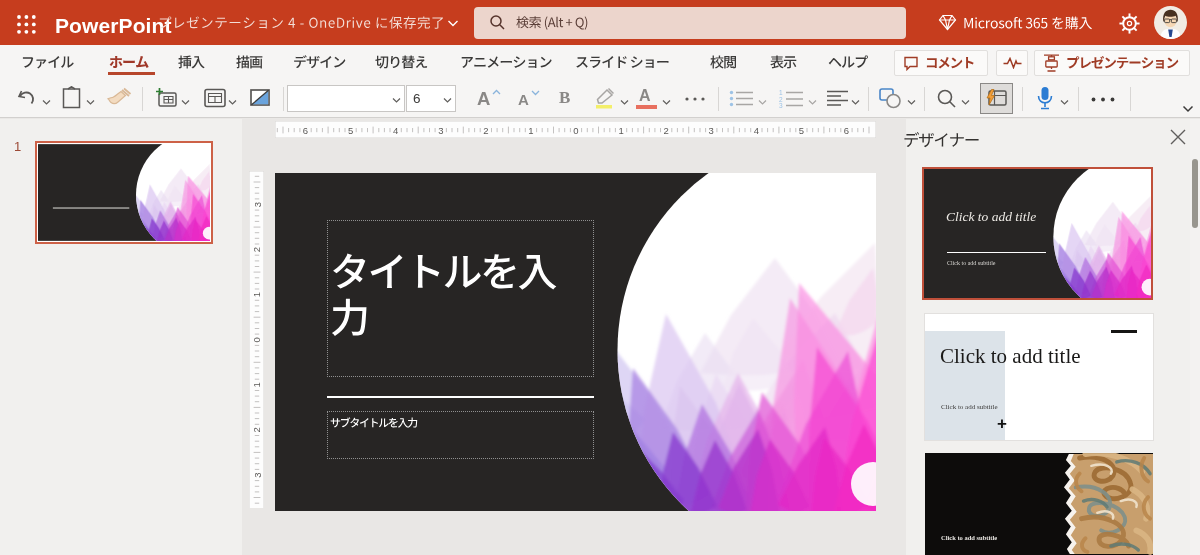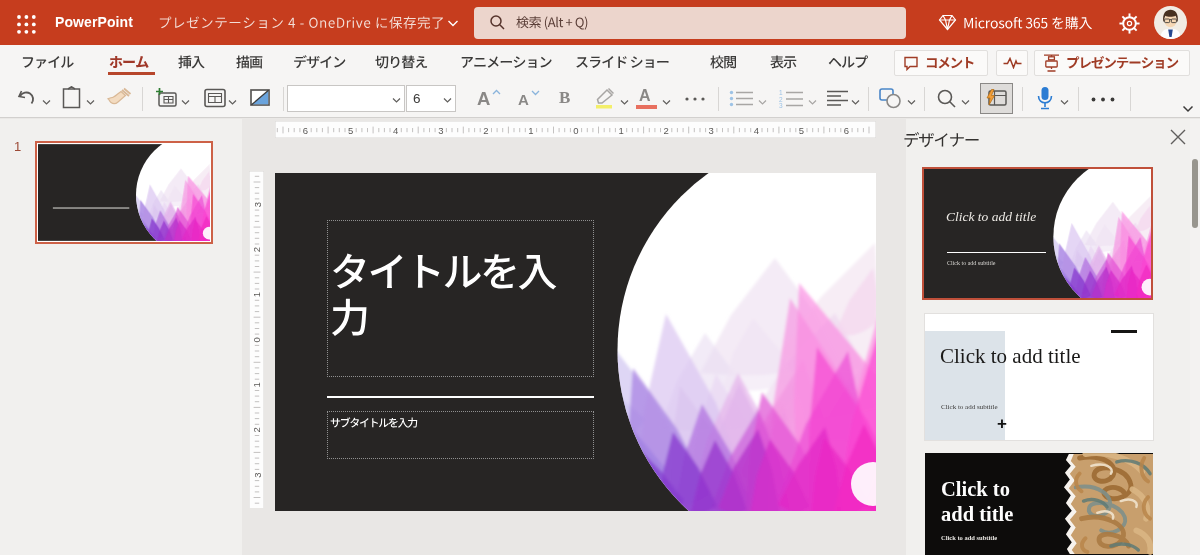--- a/index.html
+++ b/index.html
@@ -27,21 +27,21 @@
       <circle cx="4.0" cy="4.0" r="1.9" fill="#fff"></circle>
       <circle cx="11.4" cy="4.0" r="1.9" fill="#fff"></circle>
       <circle cx="18.8" cy="4.0" r="1.9" fill="#fff"></circle>
       <circle cx="4.0" cy="11.4" r="1.9" fill="#fff"></circle>
       <circle cx="11.4" cy="11.4" r="1.9" fill="#fff"></circle>
       <circle cx="18.8" cy="11.4" r="1.9" fill="#fff"></circle>
       <circle cx="4.0" cy="18.8" r="1.9" fill="#fff"></circle>
       <circle cx="11.4" cy="18.8" r="1.9" fill="#fff"></circle>
       <circle cx="18.8" cy="18.8" r="1.9" fill="#fff"></circle>
     </svg>
-<div class="abs" style="left:55px;top:14px;color:#fff;font-size:14px;font-weight:700;letter-spacing:.1px">PowerPoint</div>
+<div class="abs" style="left:55px;top:14px;color:#fff;font-size:21px;font-weight:700;letter-spacing:.1px">PowerPoint</div>
 <svg class="t " style="left:158px;top:11.8px" width="289" height="22" viewBox="0 -15.7 289 22">
       <path d="M10.9 -9.7Q10.9 -9.3 11.1 -9.1Q11.4 -8.8 11.8 -8.8Q12.1 -8.8 12.4 -9.1Q12.7 -9.3 12.7 -9.7Q12.7 -10.1 12.4 -10.3Q12.1 -10.6 11.8 -10.6Q11.4 -10.6 11.1 -10.3Q10.9 -10.1 10.9 -9.7ZM10.3 -9.7Q10.3 -10.1 10.5 -10.5Q10.7 -10.8 11 -11Q11.3 -11.2 11.8 -11.2Q12.2 -11.2 12.5 -11Q12.9 -10.8 13.1 -10.5Q13.3 -10.1 13.3 -9.7Q13.3 -9.3 13.1 -8.9Q12.9 -8.6 12.5 -8.4Q12.2 -8.2 11.8 -8.2Q11.3 -8.2 11 -8.4Q10.7 -8.6 10.5 -8.9Q10.3 -9.3 10.3 -9.7ZM11.4 -8.8Q11.4 -8.6 11.3 -8.5Q11.3 -8.3 11.2 -8.1Q11.1 -7.6 10.9 -6.9Q10.8 -6.3 10.5 -5.6Q10.3 -4.9 9.9 -4.3Q9.6 -3.7 9.2 -3.1Q8.6 -2.4 7.8 -1.7Q7.1 -1 6.1 -0.5Q5.1 0.1 3.9 0.5L3 -0.5Q4.3 -0.9 5.3 -1.4Q6.2 -1.8 6.9 -2.4Q7.7 -3.1 8.2 -3.8Q8.7 -4.4 9.1 -5.2Q9.4 -6 9.7 -6.7Q9.9 -7.5 10 -8.2Q9.8 -8.2 9.3 -8.2Q8.8 -8.2 8 -8.2Q7.3 -8.2 6.6 -8.2Q5.8 -8.2 5.1 -8.2Q4.3 -8.2 3.8 -8.2Q3.3 -8.2 3.1 -8.2Q2.7 -8.2 2.4 -8.2Q2 -8.2 1.8 -8.1V-9.3Q1.9 -9.3 2.2 -9.3Q2.4 -9.3 2.6 -9.3Q2.9 -9.2 3.1 -9.2Q3.3 -9.2 3.7 -9.2Q4.1 -9.2 4.7 -9.2Q5.3 -9.2 5.9 -9.2Q6.6 -9.2 7.2 -9.2Q7.8 -9.2 8.4 -9.2Q9 -9.2 9.4 -9.2Q9.8 -9.2 9.9 -9.2Q10 -9.2 10.2 -9.3Q10.4 -9.3 10.6 -9.3Z M17 -0.4Q17.1 -0.6 17.1 -0.7Q17.2 -0.9 17.2 -1.1Q17.2 -1.3 17.2 -1.9Q17.2 -2.4 17.2 -3.2Q17.2 -3.9 17.2 -4.8Q17.2 -5.6 17.2 -6.4Q17.2 -7.2 17.2 -7.9Q17.2 -8.5 17.2 -8.8Q17.2 -9 17.2 -9.2Q17.1 -9.5 17.1 -9.7Q17.1 -9.9 17.1 -10H18.4Q18.4 -9.8 18.3 -9.5Q18.3 -9.1 18.3 -8.8Q18.3 -8.5 18.3 -8Q18.3 -7.5 18.3 -6.9Q18.3 -6.2 18.3 -5.5Q18.3 -4.8 18.3 -4.1Q18.3 -3.4 18.3 -2.8Q18.3 -2.1 18.3 -1.7Q18.3 -1.3 18.3 -1.2Q19.3 -1.4 20.3 -1.8Q21.3 -2.3 22.3 -2.9Q23.3 -3.5 24.2 -4.2Q25.1 -4.9 25.7 -5.8L26.3 -4.8Q25 -3.2 23 -2Q20.9 -0.7 18.4 0Q18.3 0 18.1 0.1Q18 0.1 17.8 0.2Z M38.4 -10.7Q38.6 -10.5 38.8 -10.2Q39 -9.8 39.2 -9.5Q39.4 -9.2 39.5 -8.9L38.8 -8.6Q38.6 -9 38.3 -9.5Q37.9 -10.1 37.7 -10.4ZM39.9 -11.3Q40.1 -11 40.3 -10.7Q40.5 -10.4 40.7 -10Q40.9 -9.7 41 -9.4L40.3 -9.1Q40.1 -9.6 39.8 -10.1Q39.4 -10.6 39.2 -11ZM32 -1.5Q32 -1.8 32 -2.4Q32 -2.9 32 -3.7Q32 -4.4 32 -5.2Q32 -5.9 32 -6.7Q32 -7.4 32 -8Q32 -8.6 32 -9Q32 -9.2 32 -9.4Q32 -9.6 32 -9.8Q32 -10 32 -10.2H33.2Q33.2 -9.9 33.2 -9.6Q33.1 -9.2 33.1 -9Q33.1 -8.6 33.1 -8Q33.1 -7.5 33.1 -6.8Q33.1 -6.1 33.1 -5.3Q33.1 -4.6 33.1 -3.9Q33.1 -3.2 33.1 -2.7Q33.1 -2.1 33.1 -1.8Q33.1 -1.3 33.3 -1.1Q33.5 -0.8 33.9 -0.7Q34.3 -0.6 35.1 -0.6Q35.9 -0.6 36.6 -0.6Q37.3 -0.6 38 -0.7Q38.6 -0.8 39.3 -1L39.3 0.2Q38.7 0.3 38 0.4Q37.3 0.4 36.6 0.5Q35.9 0.5 35 0.5Q34.1 0.5 33.5 0.4Q32.9 0.2 32.6 -0Q32.3 -0.3 32.2 -0.6Q32 -1 32 -1.5ZM39.9 -7.5Q39.8 -7.4 39.7 -7.3Q39.6 -7.1 39.6 -7Q39.3 -6.6 39 -6.1Q38.7 -5.6 38.3 -5Q38 -4.5 37.6 -4Q37.2 -3.5 36.8 -3.1L35.8 -3.6Q36.4 -4.1 36.8 -4.7Q37.3 -5.3 37.7 -5.9Q38.1 -6.4 38.3 -6.8Q38.2 -6.8 37.7 -6.7Q37.2 -6.6 36.5 -6.5Q35.8 -6.3 34.9 -6.2Q34.1 -6 33.2 -5.8Q32.2 -5.6 31.4 -5.5Q30.6 -5.3 29.9 -5.2Q29.3 -5 28.9 -4.9L28.7 -6.1Q29.1 -6.1 29.7 -6.2Q30.4 -6.3 31.2 -6.5Q32 -6.6 32.9 -6.8Q33.8 -7 34.7 -7.2Q35.6 -7.3 36.3 -7.5Q37.1 -7.6 37.6 -7.7Q38.2 -7.9 38.4 -7.9Q38.6 -8 38.8 -8Q39 -8.1 39.1 -8.1Z M45.2 -9.9Q45.6 -9.6 46 -9.3Q46.5 -8.9 47 -8.5Q47.5 -8.1 47.9 -7.8Q48.4 -7.4 48.7 -7.1L47.8 -6.2Q47.6 -6.5 47.1 -6.9Q46.7 -7.3 46.3 -7.7Q45.8 -8.1 45.3 -8.5Q44.8 -8.8 44.4 -9.1ZM44.1 -0.8Q45.2 -1 46.2 -1.3Q47.2 -1.6 48 -2Q48.8 -2.4 49.5 -2.8Q50.5 -3.5 51.4 -4.3Q52.2 -5.2 52.9 -6.1Q53.6 -7 54 -7.8L54.6 -6.6Q54.2 -5.8 53.5 -4.9Q52.8 -4.1 52 -3.3Q51.1 -2.5 50.1 -1.8Q49.4 -1.4 48.6 -1Q47.8 -0.6 46.8 -0.3Q45.9 0.1 44.8 0.3Z M59.1 -10Q59.4 -10 59.7 -9.9Q60 -9.9 60.3 -9.9Q60.6 -9.9 61.1 -9.9Q61.7 -9.9 62.4 -9.9Q63.1 -9.9 63.8 -9.9Q64.5 -9.9 65 -9.9Q65.6 -9.9 65.8 -9.9Q66.1 -9.9 66.4 -9.9Q66.8 -10 67 -10V-8.9Q66.7 -8.9 66.4 -8.9Q66.1 -8.9 65.8 -8.9Q65.6 -8.9 65 -8.9Q64.5 -8.9 63.8 -8.9Q63.1 -8.9 62.4 -8.9Q61.7 -8.9 61.1 -8.9Q60.6 -8.9 60.3 -8.9Q60 -8.9 59.7 -8.9Q59.4 -8.9 59.1 -8.9ZM57.5 -6.6Q57.8 -6.6 58.1 -6.6Q58.4 -6.5 58.7 -6.5Q58.8 -6.5 59.3 -6.5Q59.9 -6.5 60.6 -6.5Q61.4 -6.5 62.2 -6.5Q63.1 -6.5 64 -6.5Q64.8 -6.5 65.6 -6.5Q66.3 -6.5 66.8 -6.5Q67.3 -6.5 67.5 -6.5Q67.7 -6.5 68 -6.6Q68.3 -6.6 68.6 -6.6V-5.5Q68.3 -5.5 68 -5.5Q67.8 -5.5 67.5 -5.5Q67.3 -5.5 66.8 -5.5Q66.3 -5.5 65.6 -5.5Q64.8 -5.5 64 -5.5Q63.1 -5.5 62.2 -5.5Q61.4 -5.5 60.6 -5.5Q59.9 -5.5 59.3 -5.5Q58.8 -5.5 58.7 -5.5Q58.4 -5.5 58.1 -5.5Q57.8 -5.5 57.5 -5.5ZM63.8 -6.1Q63.8 -4.8 63.7 -3.7Q63.5 -2.7 63 -1.8Q62.8 -1.4 62.4 -0.9Q62 -0.5 61.5 -0.1Q61 0.3 60.4 0.6L59.4 -0.1Q60.2 -0.4 60.8 -1Q61.5 -1.5 61.9 -2.2Q62.4 -3 62.6 -3.9Q62.7 -4.9 62.7 -6Z M71.6 -5.8Q71.8 -5.8 72.1 -5.8Q72.4 -5.8 72.8 -5.8Q73.1 -5.8 73.5 -5.8Q73.7 -5.8 74.2 -5.8Q74.6 -5.8 75.2 -5.8Q75.8 -5.8 76.5 -5.8Q77.2 -5.8 77.9 -5.8Q78.6 -5.8 79.2 -5.8Q79.8 -5.8 80.2 -5.8Q80.7 -5.8 80.9 -5.8Q81.4 -5.8 81.8 -5.8Q82.1 -5.8 82.4 -5.8V-4.5Q82.2 -4.5 81.8 -4.6Q81.4 -4.6 80.9 -4.6Q80.7 -4.6 80.2 -4.6Q79.8 -4.6 79.2 -4.6Q78.6 -4.6 77.9 -4.6Q77.2 -4.6 76.5 -4.6Q75.8 -4.6 75.2 -4.6Q74.6 -4.6 74.2 -4.6Q73.7 -4.6 73.5 -4.6Q73 -4.6 72.4 -4.6Q71.9 -4.6 71.6 -4.5Z M88.4 -10.4Q88.7 -10.2 89.1 -9.9Q89.5 -9.7 89.9 -9.4Q90.3 -9.1 90.7 -8.9Q91.1 -8.6 91.3 -8.5L90.7 -7.5Q90.4 -7.7 90.1 -8Q89.7 -8.2 89.3 -8.5Q88.8 -8.8 88.4 -9Q88.1 -9.3 87.8 -9.5ZM86.3 -0.7Q87.1 -0.9 87.9 -1.1Q88.6 -1.3 89.4 -1.6Q90.2 -1.9 90.9 -2.3Q92 -2.9 92.9 -3.7Q93.9 -4.5 94.7 -5.4Q95.4 -6.3 96 -7.2L96.6 -6.1Q95.7 -4.8 94.4 -3.5Q93.1 -2.3 91.4 -1.3Q90.8 -0.9 90 -0.6Q89.2 -0.2 88.4 0Q87.6 0.2 87 0.4ZM86.3 -7.3Q86.6 -7.2 87 -6.9Q87.5 -6.7 87.9 -6.4Q88.3 -6.1 88.7 -5.9Q89.1 -5.7 89.3 -5.5L88.7 -4.6Q88.4 -4.8 88 -5Q87.7 -5.2 87.3 -5.5Q86.8 -5.8 86.4 -6Q86 -6.3 85.7 -6.4Z M101.4 -7.4Q101.5 -7.4 101.7 -7.4Q102 -7.4 102.3 -7.4Q102.6 -7.4 102.7 -7.4Q103 -7.4 103.5 -7.4Q104 -7.4 104.6 -7.4Q105.2 -7.4 105.9 -7.4Q106.5 -7.4 107.1 -7.4Q107.6 -7.4 108 -7.4Q108.2 -7.4 108.4 -7.4Q108.7 -7.4 108.8 -7.4Q108.8 -7.3 108.8 -7.1Q108.8 -6.9 108.8 -6.7Q108.8 -6.6 108.8 -6.1Q108.8 -5.7 108.8 -5Q108.8 -4.3 108.8 -3.6Q108.8 -2.8 108.8 -2.1Q108.8 -1.4 108.8 -0.8Q108.8 -0.3 108.8 0Q108.8 0.2 108.8 0.4Q108.8 0.6 108.8 0.8H107.7Q107.7 0.6 107.7 0.4Q107.7 0.2 107.7 -0Q107.7 -0.4 107.7 -0.9Q107.7 -1.5 107.7 -2.2Q107.7 -2.9 107.7 -3.6Q107.7 -4.3 107.7 -4.9Q107.7 -5.5 107.7 -5.9Q107.7 -6.3 107.7 -6.4Q107.6 -6.4 107.3 -6.4Q106.9 -6.4 106.4 -6.4Q105.9 -6.4 105.4 -6.4Q104.8 -6.4 104.3 -6.4Q103.7 -6.4 103.3 -6.4Q102.9 -6.4 102.7 -6.4Q102.6 -6.4 102.3 -6.4Q102 -6.4 101.7 -6.4Q101.5 -6.4 101.4 -6.4ZM101.7 -4.2Q101.9 -4.2 102.2 -4.2Q102.5 -4.2 102.9 -4.2Q103 -4.2 103.5 -4.2Q103.9 -4.2 104.5 -4.2Q105.1 -4.2 105.7 -4.2Q106.3 -4.2 106.8 -4.2Q107.4 -4.2 107.8 -4.2Q108.2 -4.2 108.3 -4.2V-3.2Q108.2 -3.2 107.8 -3.2Q107.4 -3.2 106.8 -3.2Q106.3 -3.2 105.7 -3.2Q105.1 -3.2 104.5 -3.2Q103.9 -3.2 103.5 -3.2Q103 -3.2 102.9 -3.2Q102.5 -3.2 102.2 -3.2Q101.9 -3.2 101.7 -3.2ZM101.2 -0.8Q101.4 -0.8 101.7 -0.8Q102 -0.8 102.3 -0.8Q102.5 -0.8 103 -0.8Q103.4 -0.8 104.1 -0.8Q104.7 -0.8 105.4 -0.8Q106 -0.8 106.6 -0.8Q107.2 -0.8 107.7 -0.8Q108.1 -0.8 108.3 -0.8V0.2Q108.1 0.2 107.7 0.2Q107.2 0.2 106.6 0.2Q106 0.2 105.3 0.2Q104.7 0.2 104 0.2Q103.4 0.2 103 0.2Q102.5 0.2 102.3 0.2Q102 0.2 101.7 0.2Q101.4 0.2 101.2 0.2Z M115.5 -9.9Q115.8 -9.6 116.3 -9.3Q116.8 -8.9 117.3 -8.5Q117.8 -8.1 118.2 -7.8Q118.6 -7.4 118.9 -7.1L118.1 -6.2Q117.8 -6.5 117.4 -6.9Q117 -7.3 116.5 -7.7Q116 -8.1 115.5 -8.5Q115.1 -8.8 114.7 -9.1ZM114.3 -0.8Q115.5 -1 116.5 -1.3Q117.4 -1.6 118.3 -2Q119.1 -2.4 119.7 -2.8Q120.7 -3.5 121.6 -4.3Q122.5 -5.2 123.2 -6.1Q123.8 -7 124.2 -7.8L124.9 -6.6Q124.4 -5.8 123.7 -4.9Q123.1 -4.1 122.2 -3.3Q121.4 -2.5 120.3 -1.8Q119.7 -1.4 118.8 -1Q118 -0.6 117.1 -0.3Q116.1 0.1 115 0.3Z M134.6 0V-6.7Q134.6 -7.1 134.6 -7.6Q134.7 -8.2 134.7 -8.5H134.6Q134.4 -8.2 134.2 -7.8Q134 -7.4 133.8 -7.1L131.6 -3.7H137.1V-2.7H130.3V-3.5L134.4 -9.9H135.8V0Z M142.3 -3.3V-4.2H145.7V-3.3Z M155.5 0.2Q154.2 0.2 153.3 -0.5Q152.3 -1.1 151.8 -2.2Q151.2 -3.4 151.2 -5Q151.2 -6.6 151.8 -7.7Q152.3 -8.9 153.3 -9.5Q154.2 -10.1 155.5 -10.1Q156.7 -10.1 157.7 -9.5Q158.6 -8.8 159.1 -7.7Q159.7 -6.6 159.7 -5Q159.7 -3.4 159.1 -2.2Q158.6 -1.1 157.7 -0.5Q156.7 0.2 155.5 0.2ZM155.5 -0.9Q156.4 -0.9 157 -1.4Q157.7 -1.9 158 -2.8Q158.4 -3.7 158.4 -5Q158.4 -6.2 158 -7.1Q157.7 -8 157 -8.5Q156.4 -9 155.5 -9Q154.6 -9 153.9 -8.5Q153.2 -8 152.9 -7.1Q152.5 -6.2 152.5 -5Q152.5 -3.7 152.9 -2.8Q153.2 -1.9 153.9 -1.4Q154.6 -0.9 155.5 -0.9Z M162.3 0V-7.3H163.3L163.4 -6.3H163.4Q163.9 -6.8 164.5 -7.2Q165.1 -7.5 165.9 -7.5Q167 -7.5 167.6 -6.8Q168.1 -6 168.1 -4.6V0H166.9V-4.5Q166.9 -5.5 166.6 -6Q166.2 -6.4 165.5 -6.4Q164.9 -6.4 164.5 -6.2Q164 -5.9 163.5 -5.3V0Z M174 0.2Q173 0.2 172.2 -0.3Q171.4 -0.7 171 -1.6Q170.5 -2.5 170.5 -3.7Q170.5 -4.6 170.8 -5.3Q171 -6 171.5 -6.5Q172 -7 172.6 -7.3Q173.2 -7.5 173.8 -7.5Q174.7 -7.5 175.4 -7.1Q176 -6.7 176.4 -5.9Q176.7 -5.1 176.7 -4.1Q176.7 -3.9 176.7 -3.7Q176.7 -3.5 176.7 -3.4H171.7Q171.8 -2.6 172.1 -2Q172.4 -1.4 172.9 -1.1Q173.5 -0.8 174.2 -0.8Q174.7 -0.8 175.1 -1Q175.6 -1.1 176 -1.4L176.4 -0.6Q175.9 -0.3 175.3 -0Q174.8 0.2 174 0.2ZM171.7 -4.3H175.6Q175.6 -5.4 175.2 -5.9Q174.7 -6.5 173.8 -6.5Q173.3 -6.5 172.8 -6.3Q172.4 -6 172.1 -5.5Q171.8 -5 171.7 -4.3Z M179.2 0V-9.9H181.7Q183.2 -9.9 184.2 -9.3Q185.3 -8.8 185.8 -7.7Q186.3 -6.6 186.3 -5Q186.3 -3.4 185.8 -2.3Q185.3 -1.2 184.2 -0.6Q183.2 0 181.7 0ZM180.4 -1H181.6Q182.7 -1 183.5 -1.5Q184.3 -2 184.7 -2.8Q185 -3.7 185 -5Q185 -6.2 184.7 -7.1Q184.3 -8 183.5 -8.4Q182.7 -8.9 181.6 -8.9H180.4Z M188.9 0V-7.3H189.9L190 -6H190.1Q190.5 -6.7 191 -7.1Q191.5 -7.5 192.2 -7.5Q192.4 -7.5 192.6 -7.5Q192.8 -7.4 192.9 -7.4L192.7 -6.3Q192.5 -6.3 192.4 -6.4Q192.2 -6.4 192 -6.4Q191.5 -6.4 191 -6Q190.5 -5.6 190.1 -4.7V0Z M194.7 0V-7.3H195.9V0ZM195.3 -8.8Q195 -8.8 194.7 -9.1Q194.5 -9.3 194.5 -9.7Q194.5 -10 194.7 -10.2Q195 -10.5 195.3 -10.5Q195.7 -10.5 195.9 -10.2Q196.1 -10 196.1 -9.7Q196.1 -9.3 195.9 -9.1Q195.7 -8.8 195.3 -8.8Z M200.5 0 197.9 -7.3H199.2L200.6 -3.2Q200.7 -2.6 200.9 -2.1Q201.1 -1.5 201.2 -1H201.3Q201.5 -1.5 201.6 -2.1Q201.8 -2.6 202 -3.2L203.4 -7.3H204.6L202 0Z M209.5 0.2Q208.5 0.2 207.7 -0.3Q206.9 -0.7 206.5 -1.6Q206 -2.5 206 -3.7Q206 -4.6 206.3 -5.3Q206.5 -6 207 -6.5Q207.5 -7 208.1 -7.3Q208.7 -7.5 209.3 -7.5Q210.2 -7.5 210.9 -7.1Q211.5 -6.7 211.9 -5.9Q212.2 -5.1 212.2 -4.1Q212.2 -3.9 212.2 -3.7Q212.2 -3.5 212.2 -3.4H207.2Q207.3 -2.6 207.6 -2Q207.9 -1.4 208.4 -1.1Q209 -0.8 209.7 -0.8Q210.2 -0.8 210.6 -1Q211.1 -1.1 211.5 -1.4L211.9 -0.6Q211.4 -0.3 210.9 -0Q210.3 0.2 209.5 0.2ZM207.2 -4.3H211.1Q211.1 -5.4 210.7 -5.9Q210.2 -6.5 209.3 -6.5Q208.8 -6.5 208.3 -6.3Q207.9 -6 207.6 -5.5Q207.3 -5 207.2 -4.3Z M223.1 -9.1Q223.6 -9 224.4 -9Q225.1 -8.9 225.9 -8.9Q226.7 -9 227.4 -9Q228.1 -9 228.6 -9.1V-8Q228.1 -8 227.3 -7.9Q226.6 -7.9 225.8 -7.9Q225.1 -7.9 224.3 -7.9Q223.6 -8 223.1 -8ZM223.6 -3.6Q223.5 -3.2 223.4 -3Q223.4 -2.7 223.4 -2.4Q223.4 -2.1 223.5 -1.9Q223.6 -1.7 223.8 -1.5Q224.1 -1.4 224.5 -1.3Q225 -1.2 225.7 -1.2Q226.6 -1.2 227.4 -1.2Q228.2 -1.3 229 -1.5L229 -0.4Q228.4 -0.2 227.6 -0.2Q226.7 -0.1 225.7 -0.1Q224 -0.1 223.2 -0.6Q222.4 -1.2 222.4 -2.1Q222.4 -2.5 222.4 -2.8Q222.5 -3.2 222.6 -3.7ZM220.5 -10.2Q220.5 -10 220.4 -9.9Q220.4 -9.7 220.3 -9.5Q220.3 -9.4 220.2 -9.3Q220.2 -8.9 220.1 -8.4Q220 -7.9 219.9 -7.3Q219.8 -6.8 219.7 -6.2Q219.7 -5.6 219.6 -5.1Q219.6 -4.5 219.6 -4.1Q219.6 -3.6 219.6 -3.1Q219.6 -2.7 219.7 -2.2Q219.8 -2.5 219.9 -2.8Q220.1 -3.2 220.2 -3.5Q220.4 -3.9 220.5 -4.2L221 -3.7Q220.9 -3.2 220.7 -2.7Q220.5 -2.1 220.3 -1.5Q220.1 -1 220.1 -0.7Q220 -0.6 220 -0.4Q220 -0.2 220 -0.1Q220 0 220 0.1Q220 0.3 220 0.4L219.1 0.5Q218.9 -0.3 218.7 -1.4Q218.6 -2.5 218.6 -3.9Q218.6 -4.6 218.7 -5.4Q218.7 -6.2 218.8 -6.9Q218.9 -7.7 219 -8.3Q219.1 -8.9 219.2 -9.3Q219.2 -9.5 219.3 -9.8Q219.3 -10 219.3 -10.3Z M239 -6.7H240V1.1H239ZM235.1 -4.7H243.8V-3.8H235.1ZM240.3 -4.3Q240.7 -3.5 241.4 -2.8Q242 -2 242.7 -1.3Q243.5 -0.7 244.2 -0.3Q244.1 -0.2 244 -0.1Q243.8 0.1 243.7 0.2Q243.6 0.4 243.5 0.5Q242.7 0 242 -0.7Q241.3 -1.4 240.6 -2.3Q240 -3.2 239.5 -4.1ZM238.8 -4.4 239.6 -4.1Q239.1 -3.2 238.5 -2.3Q237.8 -1.4 237 -0.7Q236.2 0 235.4 0.5Q235.3 0.4 235.2 0.2Q235.1 0.1 234.9 -0.1Q234.8 -0.2 234.7 -0.3Q235.5 -0.7 236.3 -1.4Q237.1 -2 237.7 -2.8Q238.4 -3.6 238.8 -4.4ZM237.1 -9.8V-7.3H242.1V-9.8ZM236.1 -10.7H243.1V-6.4H236.1ZM234.7 -11.3 235.6 -11Q235.2 -9.9 234.6 -8.8Q234 -7.7 233.3 -6.7Q232.6 -5.7 231.8 -5Q231.8 -5.1 231.7 -5.3Q231.6 -5.5 231.5 -5.6Q231.4 -5.8 231.3 -6Q231.9 -6.6 232.6 -7.5Q233.2 -8.3 233.8 -9.3Q234.3 -10.3 234.7 -11.3ZM233.3 -7.8 234.2 -8.8 234.3 -8.8V1H233.3Z M249.5 -3.6H257.9V-2.6H249.5ZM250.7 -7.1H256.2V-6.2H250.7ZM253.3 -4.8H254.3V-0.1Q254.3 0.3 254.2 0.6Q254.1 0.8 253.8 0.9Q253.4 1 252.8 1.1Q252.3 1.1 251.4 1.1Q251.4 0.9 251.3 0.6Q251.2 0.3 251.1 0.1Q251.5 0.1 251.9 0.1Q252.3 0.1 252.6 0.1Q252.9 0.1 253 0.1Q253.2 0.1 253.3 0.1Q253.3 0 253.3 -0.1ZM256 -7.1H256.2L256.4 -7.1L257.1 -6.6Q256.7 -6.2 256.2 -5.7Q255.7 -5.3 255.1 -4.8Q254.6 -4.4 254.1 -4.1Q254 -4.3 253.8 -4.4Q253.6 -4.6 253.5 -4.7Q254 -5 254.4 -5.4Q254.9 -5.7 255.3 -6.1Q255.7 -6.5 256 -6.9ZM245.8 -9.6H257.7V-8.6H245.8ZM250.2 -11.3 251.3 -11.1Q250.8 -9.5 250.1 -8Q249.4 -6.5 248.3 -5.2Q247.3 -3.9 246 -2.9Q245.9 -3 245.8 -3.2Q245.7 -3.4 245.6 -3.5Q245.5 -3.7 245.4 -3.8Q246.4 -4.5 247.1 -5.3Q247.9 -6.2 248.5 -7.2Q249.1 -8.2 249.5 -9.2Q249.9 -10.3 250.2 -11.3ZM247.5 -5.8H248.6V1H247.5Z M262.1 -7.4H269.5V-6.5H262.1ZM259.8 -4.9H271.8V-4H259.8ZM263.4 -4.3H264.4Q264.3 -3.3 264.1 -2.5Q263.9 -1.6 263.4 -0.9Q262.9 -0.3 262.1 0.2Q261.4 0.8 260.1 1.1Q260.1 1 260 0.8Q259.9 0.6 259.7 0.5Q259.6 0.3 259.5 0.2Q260.7 -0 261.4 -0.5Q262.1 -0.9 262.5 -1.5Q262.9 -2 263.1 -2.7Q263.3 -3.5 263.4 -4.3ZM266.8 -4.4H267.8V-0.6Q267.8 -0.3 267.9 -0.2Q268 -0.1 268.5 -0.1Q268.6 -0.1 268.8 -0.1Q269.1 -0.1 269.4 -0.1Q269.7 -0.1 270 -0.1Q270.2 -0.1 270.4 -0.1Q270.6 -0.1 270.7 -0.2Q270.9 -0.3 270.9 -0.7Q271 -1.1 271 -1.9Q271.1 -1.8 271.3 -1.7Q271.4 -1.7 271.6 -1.6Q271.8 -1.5 271.9 -1.5Q271.9 -0.6 271.7 -0.1Q271.6 0.5 271.3 0.6Q271 0.8 270.4 0.8Q270.3 0.8 270 0.8Q269.8 0.8 269.4 0.8Q269 0.8 268.7 0.8Q268.4 0.8 268.4 0.8Q267.7 0.8 267.4 0.7Q267 0.6 266.9 0.3Q266.8 -0 266.8 -0.5ZM265.2 -11.3H266.3V-9.2H265.2ZM260.1 -9.9H271.5V-7H270.4V-8.9H261.2V-7H260.1Z M279.3 -6.7H280.4V-0.2Q280.4 0.3 280.2 0.5Q280.1 0.8 279.7 0.9Q279.3 1 278.6 1.1Q277.9 1.1 276.9 1.1Q276.9 0.9 276.7 0.6Q276.6 0.3 276.5 0.1Q277 0.1 277.6 0.1Q278.1 0.1 278.4 0.1Q278.8 0.1 279 0.1Q279.2 0.1 279.3 0Q279.3 -0.1 279.3 -0.2ZM274.4 -10.3H284.2V-9.3H274.4ZM283.8 -10.3H284.1L284.3 -10.4L285.1 -9.8Q284.5 -9.1 283.7 -8.3Q282.9 -7.6 282 -6.9Q281.2 -6.3 280.3 -5.8Q280.3 -5.9 280.1 -6.1Q280 -6.2 279.9 -6.3Q279.8 -6.4 279.6 -6.5Q280.2 -6.8 280.8 -7.3Q281.4 -7.7 282 -8.2Q282.6 -8.7 283 -9.1Q283.5 -9.6 283.8 -10Z" fill="#f3ddd6"></path>
     </svg>
 <svg class="abs" style="left:447px;top:19px" width="12" height="9" viewBox="0 0 12 9">
       <path d="M1.5 2 L6 6.5 L10.5 2" stroke="#fff" stroke-width="1.4" fill="none"></path>
     </svg>
 <div class="abs" style="left:474px;top:6.5px;width:432px;height:32px;background:#ecd5cc;border-radius:4px"></div>
 <svg class="abs" style="left:489px;top:14px" width="17" height="17" viewBox="0 0 17 17">
       <circle cx="7" cy="7" r="5" stroke="#55332b" stroke-width="1.5" fill="none"></circle>
       <path d="M10.8 10.8 L15 15" stroke="#55332b" stroke-width="1.5"></path>
@@ -429,16 +429,15 @@
 <g fill="none" stroke-linecap="round">
 <path d="M18 4 C40 0 58 10 52 22 C46 32 28 28 34 18 C40 10 66 14 70 30 C74 44 50 50 44 42 C38 34 58 30 64 40" stroke="#9c6a33" stroke-width="5" opacity=".9"></path>
 <path d="M14 34 C36 30 54 42 48 56 C42 68 24 64 28 54 C32 46 58 50 64 64 C68 76 50 84 40 78" stroke="#7e8f8a" stroke-width="4" opacity=".9"></path>
 <path d="M20 66 C42 60 68 72 62 86 C56 98 36 96 38 86 C40 78 64 82 68 94" stroke="#aa7a42" stroke-width="5" opacity=".9"></path>
 <path d="M24 0 C48 -4 72 6 82 18 M72 36 C84 42 90 54 86 66 M76 78 C86 82 92 90 90 100" stroke="#d9b583" stroke-width="6" opacity=".9"></path>
 <path d="M56 8 C70 4 84 10 90 20 M22 48 C32 44 42 48 46 54 M50 94 C60 90 72 92 78 98" stroke="#5e7a76" stroke-width="3.5" opacity=".85"></path>
 <path d="M30 12 C44 8 54 14 50 20 M36 60 C46 56 54 60 52 66 M60 48 C70 44 78 48 76 54" stroke="#f0e2cc" stroke-width="2.5" opacity=".9"></path>
 <path d="M84 4 C78 14 82 24 88 28 M88 44 C80 52 84 62 90 66 M18 20 C12 26 14 34 20 38 M24 86 C18 92 20 98 26 100" stroke="#b8854a" stroke-width="4" opacity=".85"></path>
 </g>
     </svg>
-<div class="abs" style="left:941px;top:477px;color:#fdfdfd;font-size:20.5px;font-weight:700;font-family:'Liberation Serif',serif;line-height:24.5px">Click to<br>add title</div>
 <div class="abs" style="left:941px;top:534px;color:#e8e6e2;font-size:6.5px;font-weight:700;font-family:'Liberation Serif',serif">Click to add subtitle</div>
 <div class="abs" style="left:1190px;top:119px;width:10px;height:436px;background:#f3f2f1"></div>
 <div class="abs" style="left:1191.5px;top:159px;width:6px;height:69px;background:#98968f;border-radius:3px"></div>
 </div>
 </body></html>

